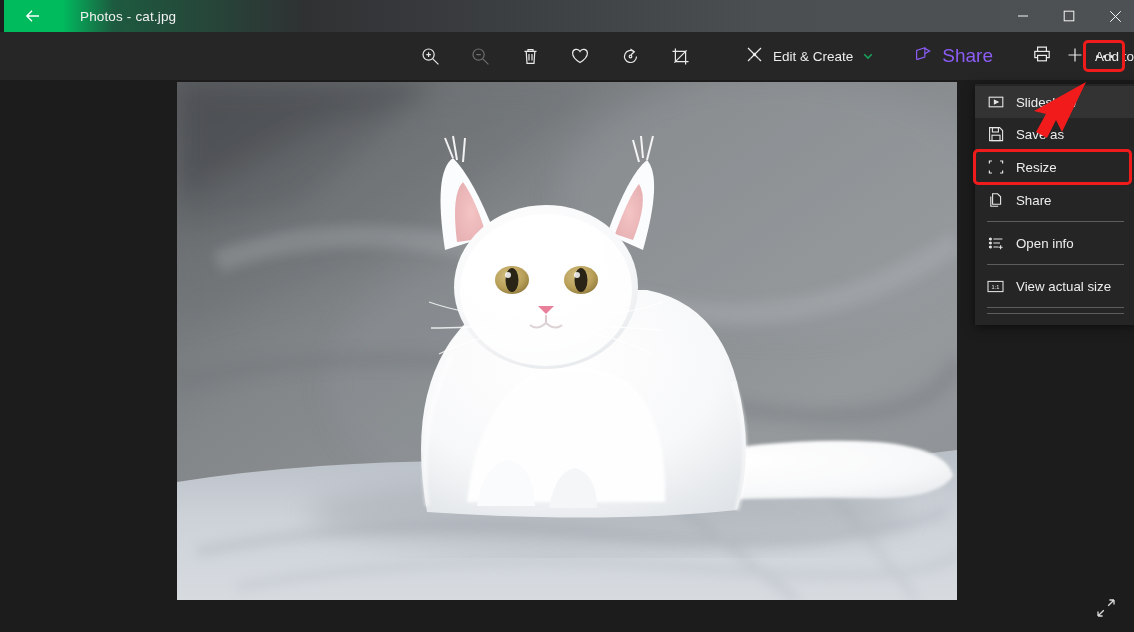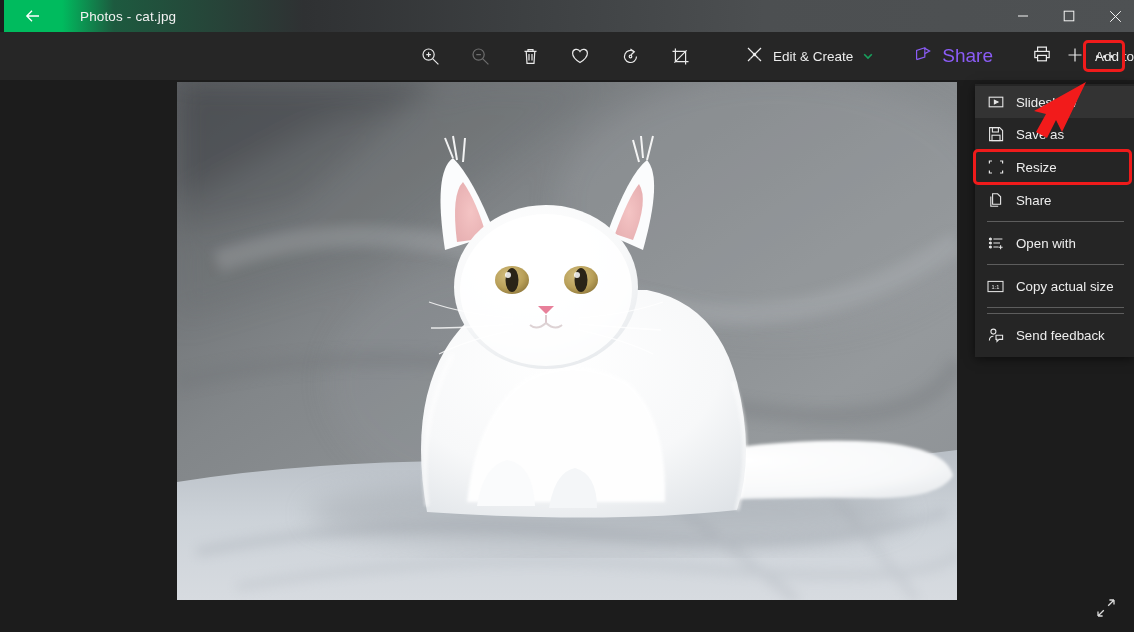--- a/index.html
+++ b/index.html
@@ -432,51 +432,41 @@
   <div class="mi">
     <span class="mico">
       <svg width="16" height="16" viewBox="0 0 16 16" fill="none" stroke="currentColor" stroke-width="1.1">
         <circle cx="2.4" cy="4" r="1" fill="currentColor"></circle>
           <circle cx="2.4" cy="8" r="1" fill="currentColor"></circle>
           <circle cx="2.4" cy="12" r="1" fill="currentColor"></circle>
         <path d="M5.4 4h9M5.4 8h6.6M5.4 12h5"></path>
           <path d="M12.6 10.2v4M10.6 12.2h4"></path>
       </svg>
     </span>
-    <span>Open with</span>
+    <span>Open info</span>
   </div>
 
 
   <div class="msep"></div>
 
   <div class="mi">
     <span class="mico">
       <svg width="17" height="15" viewBox="0 0 17 15" fill="none" stroke="currentColor" stroke-width="1.05">
         <rect x="1" y="2.4" width="15" height="10.2"></rect>
         <text x="8.5" y="10.1" font-size="5.6" fill="currentColor" stroke="none" text-anchor="middle" font-family="Liberation Sans, sans-serif">1:1</text>
       </svg>
     </span>
-    <span>Copy actual size</span>
+    <span>View actual size</span>
   </div>
 
   <div class="msep"></div>
 
 
   <div class="msep"></div>
 
-  <div class="mi">
-    <span class="mico">
-      <svg width="16" height="16" viewBox="0 0 16 16" fill="none" stroke="currentColor" stroke-width="1.1">
-        <circle cx="5.4" cy="4.6" r="2.5"></circle>
-          <path d="M1.4 13.4c0-2.6 1.8-4.2 4-4.2"></path>
-        <path d="M8 8.2h6.6v4.2H11l-2 2v-2H8z"></path>
-      </svg>
-    </span>
-    <span>Send feedback</span>
-  </div>
 
 </div>
 
 <div class="arrow">
   <svg width="70" height="72" viewBox="0 0 70 72">
     <path d="M58 2 L34 52 L28 40 L19 58 L8 52 L18 34 L6 31 Z" fill="#f21b1b"></path>
   </svg>
 </div>
 
 </body></html>

